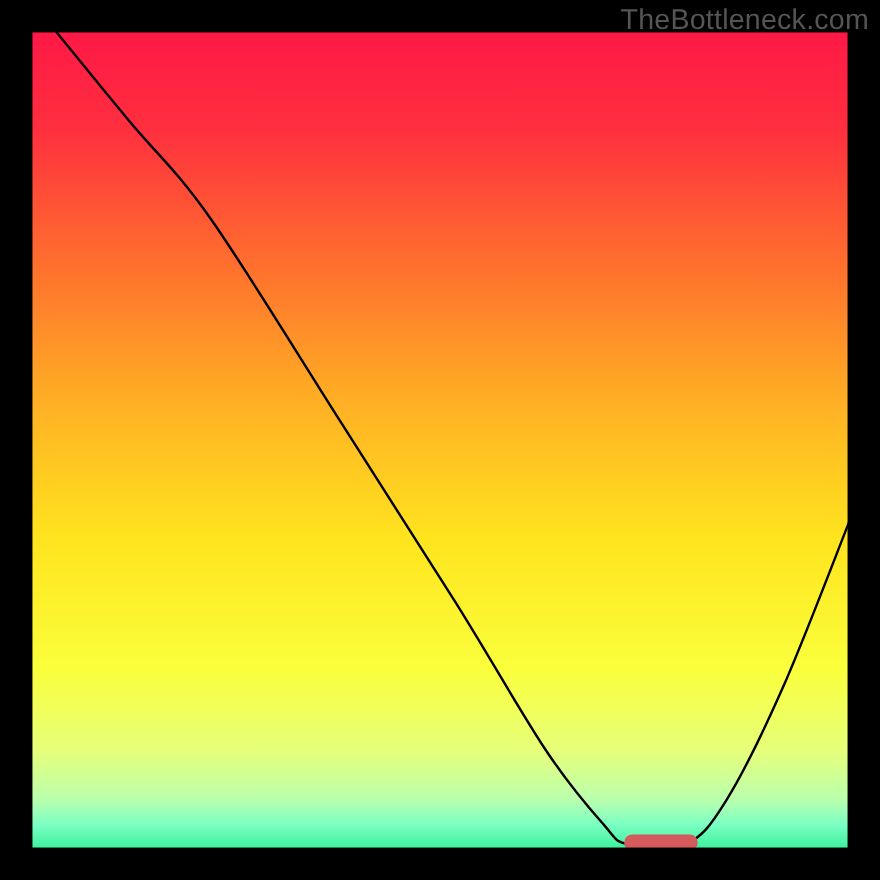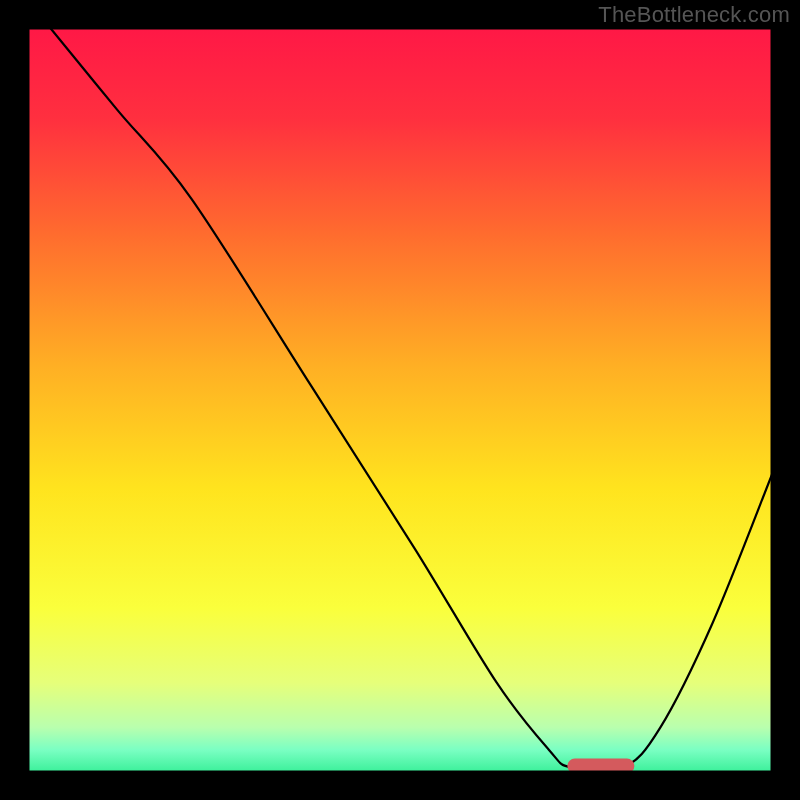--- a/index.html
+++ b/index.html
@@ -16,21 +16,21 @@
     top: 0;
     left: 0;
     width: 800px;
     height: 800px;
   }
   .watermark {
     position: absolute;
     top: 2px;
     right: 10px;
     color: #555;
-    font-size: 22px;
+    font-size: 26px;
     font-weight: 500;
     letter-spacing: 0.2px;
   }
   svg {
     display: block;
   }
 </style>
 </head>
 <body>
 

